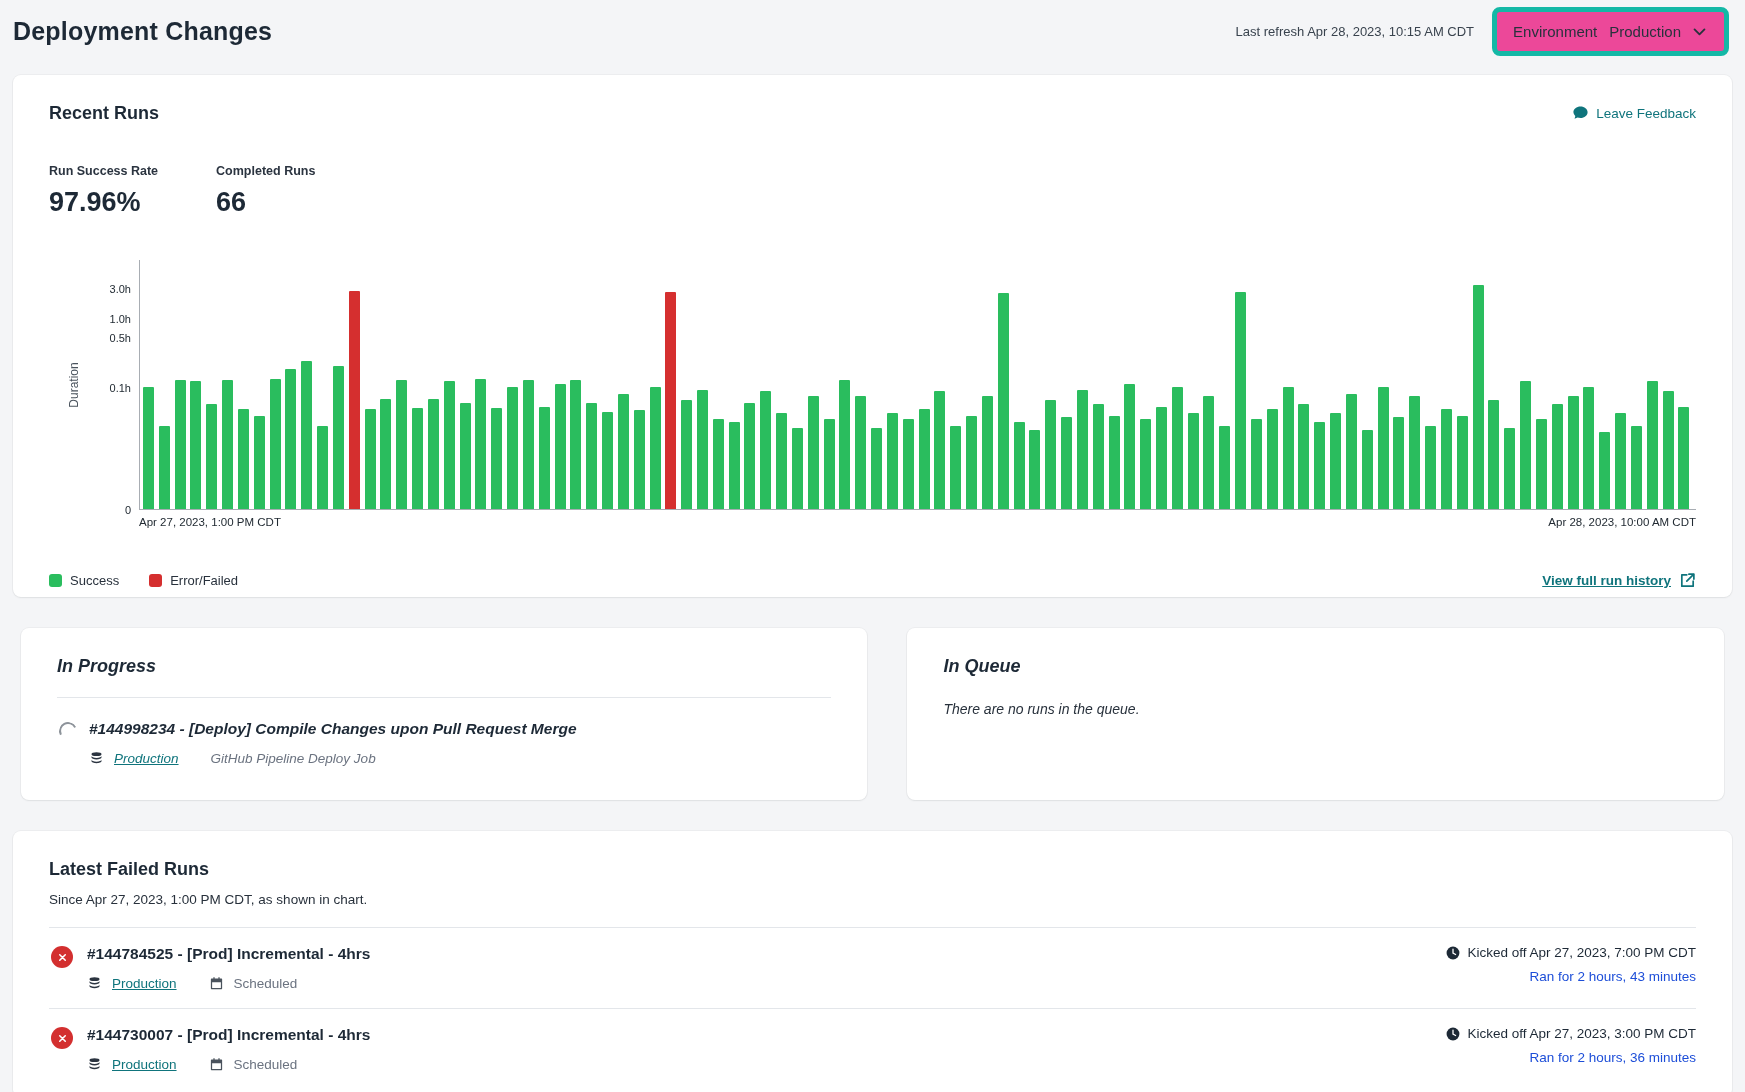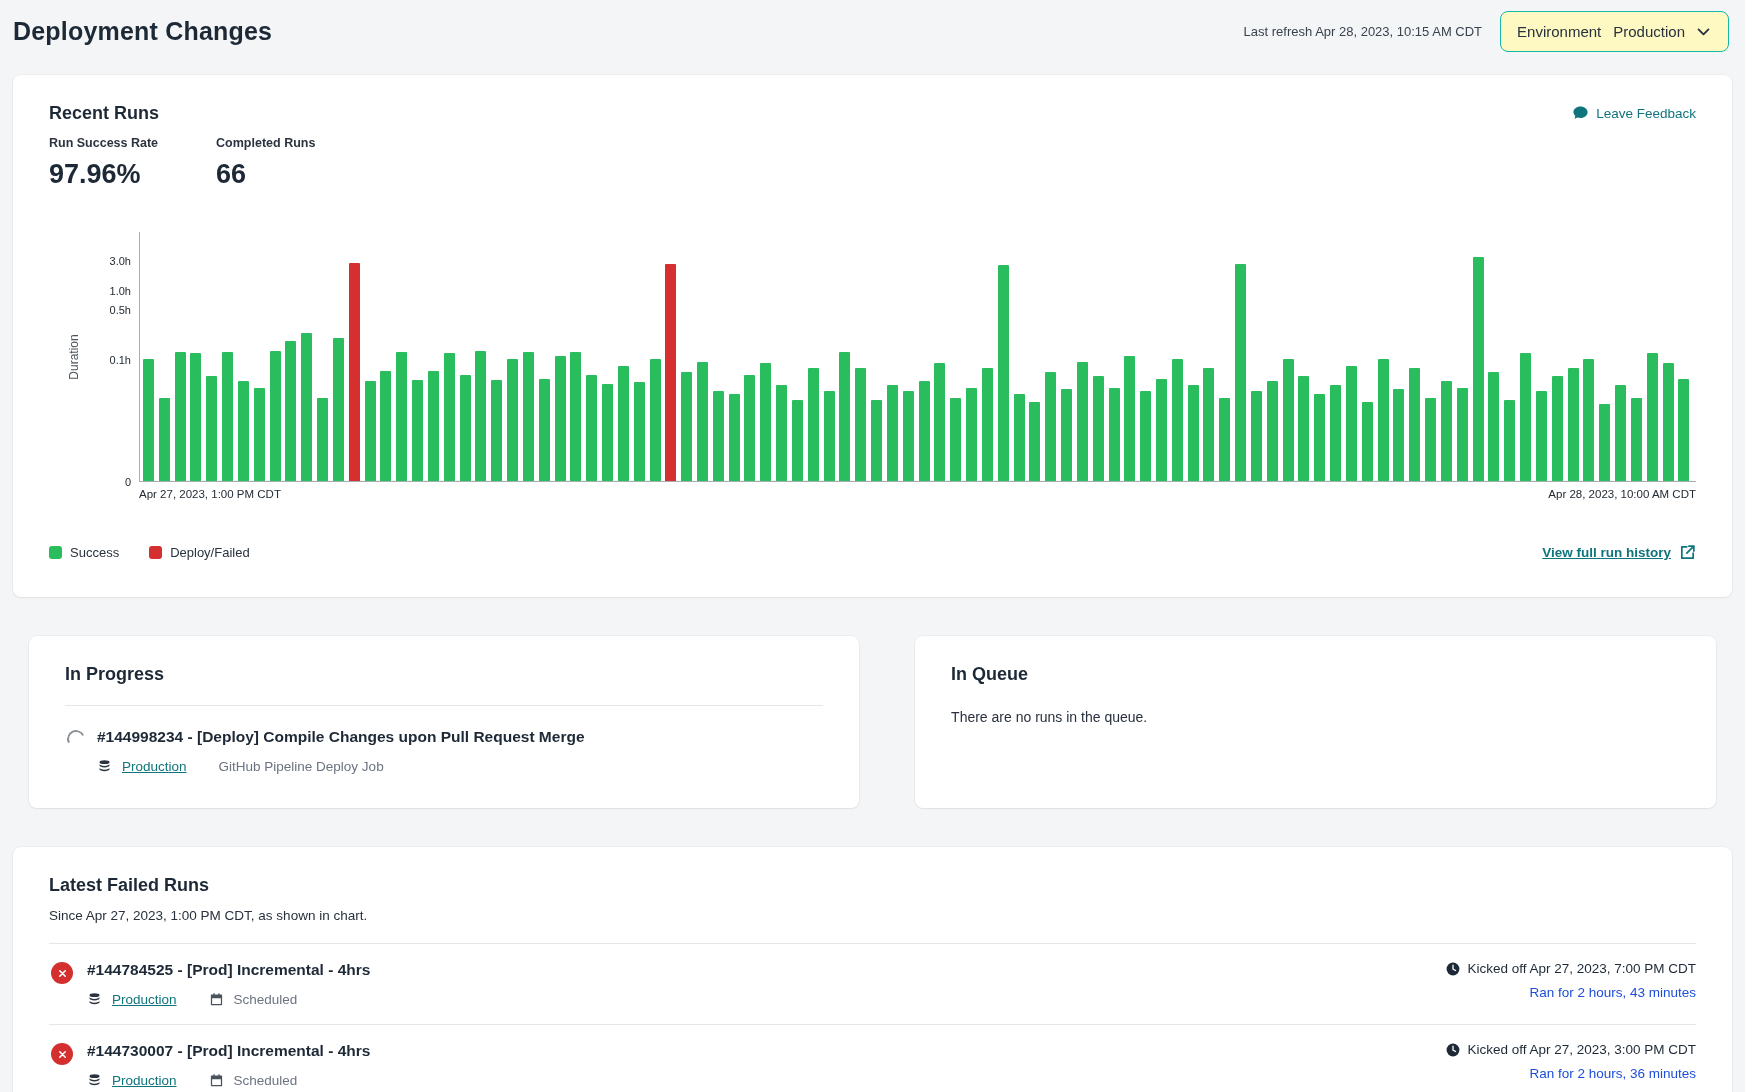--- a/index.html
+++ b/index.html
@@ -13,42 +13,42 @@
   
   .page-header {
     display: flex; align-items: center; justify-content: space-between;
     padding: 13px 16px 13px 13px; height: 62px;
   }
   .page-title { font-size: 25px; font-weight: bold; color: #1d2936; letter-spacing: .2px; }
   .header-right { display: flex; align-items: center; gap: 18px; }
   .last-refresh { font-size: 13px; color: #39434e; }
   .env-dropdown {
     display: flex; align-items: center; gap: 10px;
-    background: #fef9c3; border: 1px solid #14b8a6; border-radius: 8px;
+    background: #ec4899; border: 5px solid #14b8a6; border-radius: 8px;
     padding: 11px 16px; cursor: pointer; font-size: 15px; color: #28313c;
   }
   .env-dropdown .env-label { margin-right: 2px; }
   .env-dropdown svg { display: block; }
   
   .card {
     background: #ffffff; border-radius: 8px;
     box-shadow: 0 1px 2px rgba(20,30,40,.06), 0 0 0 1px rgba(20,30,40,.035);
     margin: 0 13px;
   }
   .card-pad { padding: 28px 36px; }
   .card-title { font-size: 18px; font-weight: bold; color: #1d2936; }
   .divider { border: none; border-top: 1px solid #e3e6ea; margin: 20px 0 0 0; }
   
   .recent-runs { margin-top: 13px; height: 522px; position: relative; }
   .recent-head { display: flex; align-items: center; justify-content: space-between; }
   .leave-feedback {
     display: flex; align-items: center; gap: 7px;
     color: #0f747c; font-size: 13.5px; text-decoration: none; cursor: pointer;
   }
-  .stats-row { display: flex; gap: 58px; margin-top: 12px; }
+  .stats-row { display: flex; gap: 58px; margin-top: 40px; }
   .stat-label { font-size: 12.5px; font-weight: bold; color: #2b3440; }
   .stat-value { font-size: 27px; font-weight: bold; color: #1d2936; margin-top: 9px; }
   
   .chart-wrap { margin-top: 42px; }
   .chart { display: flex; }
   .y-axis { width: 90px; position: relative; height: 250px; flex: 0 0 90px; }
   .y-axis-title {
     position: absolute; left: 2px; top: 50%;
     transform: translateY(-50%) rotate(-90deg); transform-origin: center;
     font-size: 12px; color: #4a535d;
@@ -77,21 +77,21 @@
   .legend { display: flex; align-items: center; gap: 30px; }
   .legend-item { display: flex; align-items: center; gap: 8px; font-size: 13px; color: #28313c; }
   .legend-swatch { width: 13px; height: 13px; border-radius: 3px; display: inline-block; }
   .view-history {
     display: flex; align-items: center; gap: 8px;
     color: #0f747c; font-size: 13.5px; font-weight: bold;
     text-decoration: underline; cursor: pointer;
   }
   
   .mid-row { display: flex; gap: 24px; margin: 23px 13px 0 13px; }
-  .mid-row .card { margin: 16px; }
+  .mid-row .card { margin: 8px; font-style: italic; }
   .in-progress { flex: 1.04; height: 172px; }
   .in-queue { flex: 1; height: 172px; }
   .queue-empty { margin-top: 24px; font-size: 14px; color: #28313c; }
   
   .run-row { display: flex; margin-top: 22px; }
   .spinner {
     width: 18px; height: 18px; border-radius: 50%;
     border: 2px solid transparent; border-top-color: #8d939a; border-left-color: #8d939a;
     transform: rotate(18deg); margin: 2px 12px 0 2px; flex: 0 0 18px;
   }
@@ -284,21 +284,21 @@
   </div>
 
   <div class="chart-footer">
     <div class="legend">
         <span class="legend-item">
           <span class="legend-swatch" style="background: rgb(42, 189, 94);"></span>
           <span>Success</span>
         </span>
         <span class="legend-item">
           <span class="legend-swatch" style="background: rgb(213, 47, 47);"></span>
-          <span>Deploy/Failed</span>
+          <span>Error/Failed</span>
         </span>
       </div>
     <a class="view-history">
       <span>View full run history</span>
       <span>
         <svg width="17" height="17" viewBox="0 0 24 24" fill="none" stroke="#0f747c" stroke-width="2.4" stroke-linecap="round" stroke-linejoin="round">
             <path d="M20 13v7H4V4h7"></path>
             <path d="M14 3h7v7"></path>
             <path d="M11 13L20.2 3.8"></path>
           </svg>

